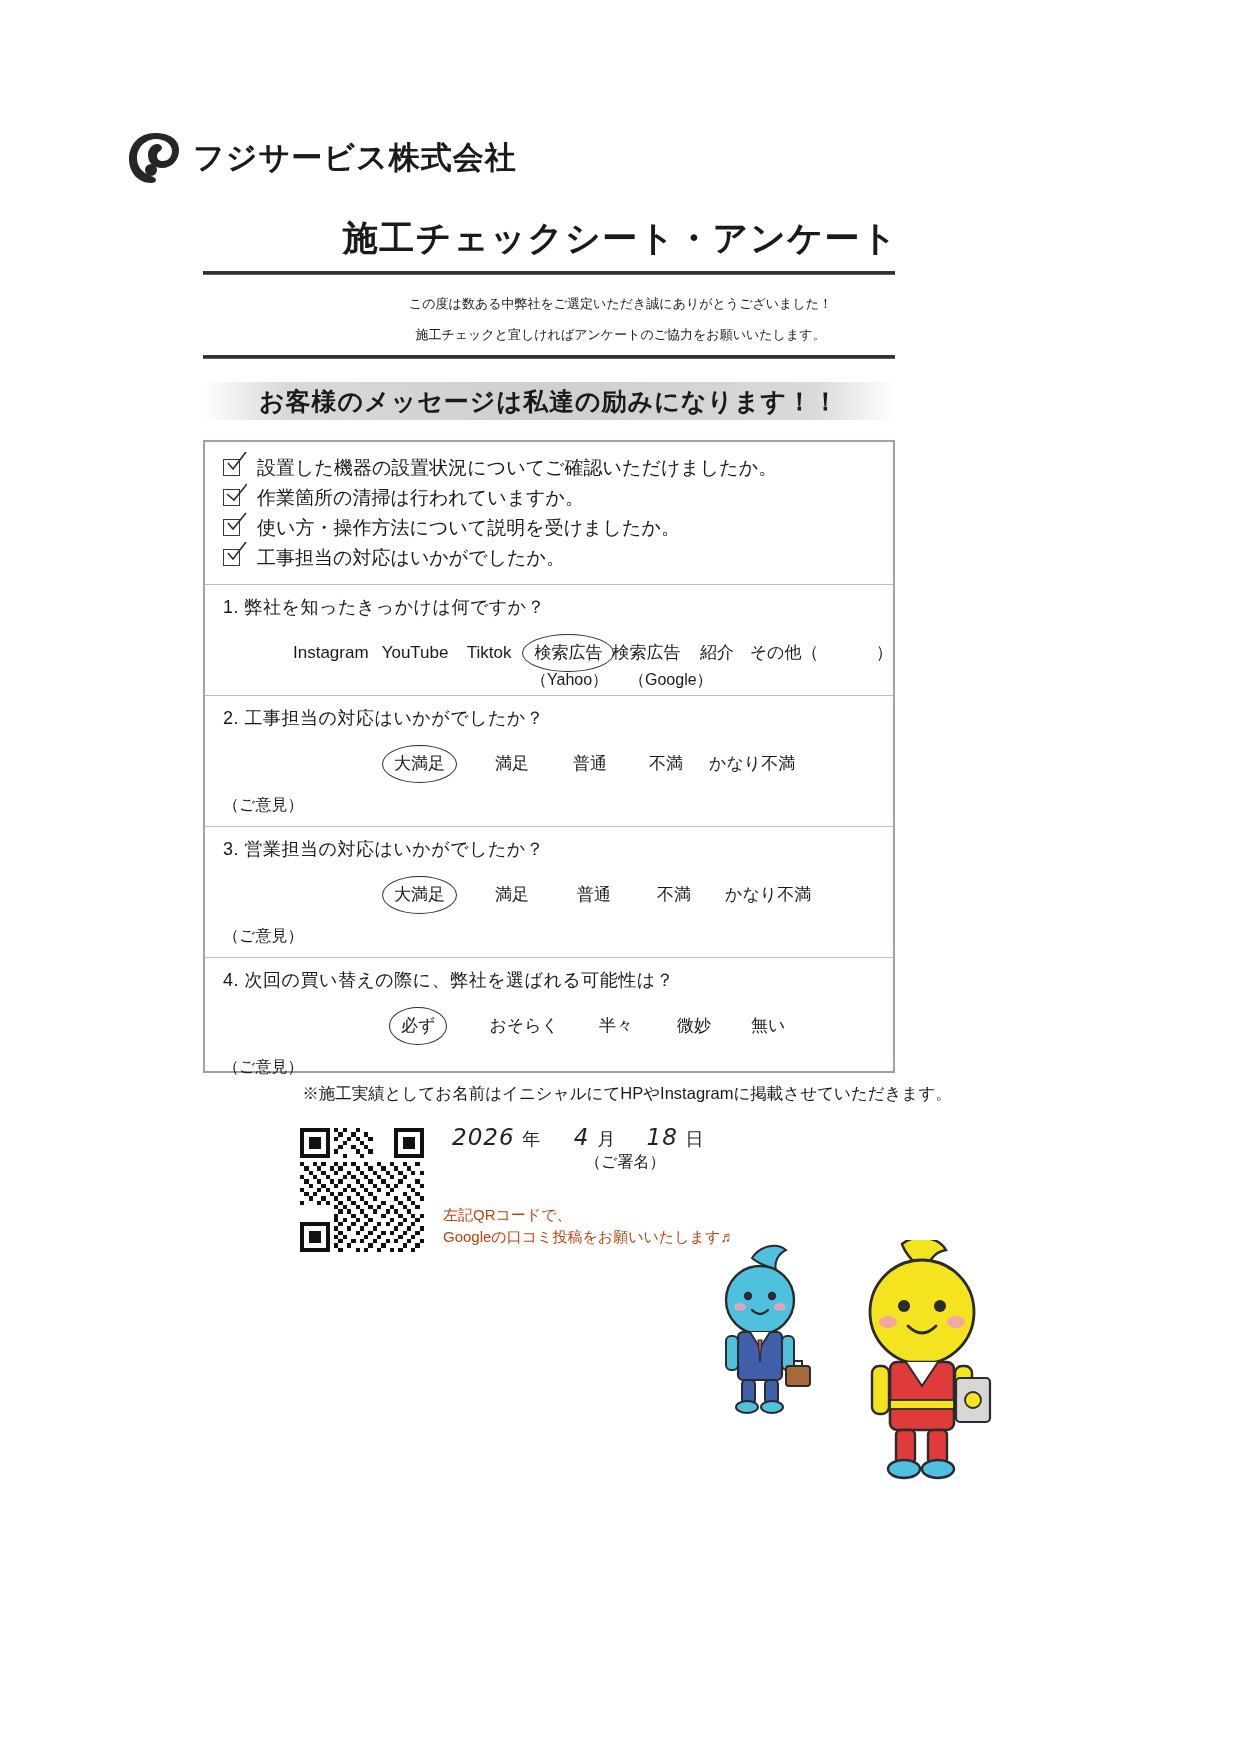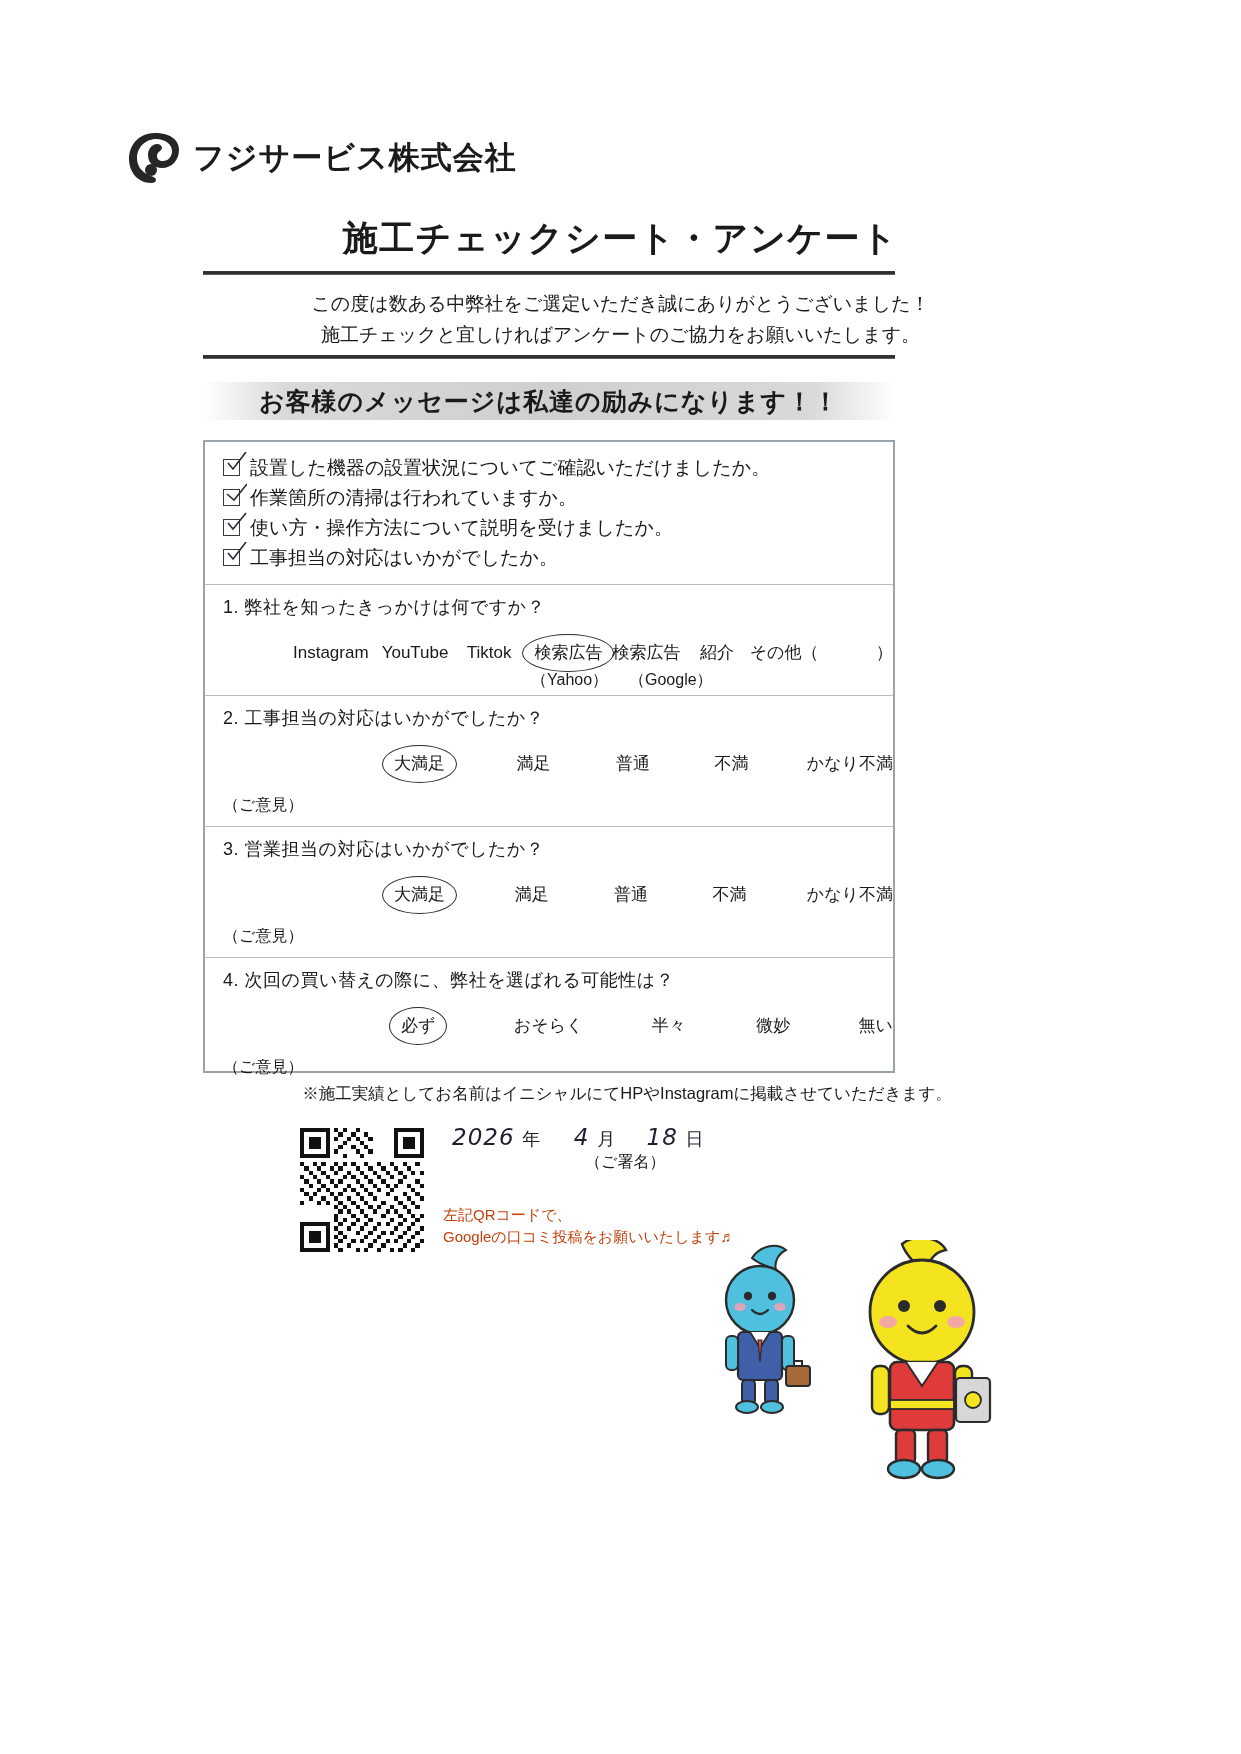--- a/index.html
+++ b/index.html
@@ -23,43 +23,43 @@
     position:absolute; left:0; right:0; top:215px;
     text-align:center; font-size:35px; font-weight:700; letter-spacing:1.5px;
   }
 
   .rule { position:absolute; left:203px; width:692px; height:4px;
           background:linear-gradient(180deg,#3a3a3a 0%, #2a2a2a 60%, #777 100%); }
   .rule-top { top:271px; }
   .rule-bottom { top:355px; }
 
   .intro { position:absolute; left:0; right:0; top:288px; text-align:center;
-           font-size:19px; line-height:31px; }
+           font-size:13px; line-height:31px; }
 
   .banner { position:absolute; left:203px; top:382px; width:692px; height:38px;
             background:linear-gradient(90deg,#ffffff 0%,#d9d9d9 12%,#cfcfcf 50%,#d9d9d9 88%,#ffffff 100%);
             display:flex; align-items:center; justify-content:center; }
   .banner span { font-size:25px; font-weight:700; letter-spacing:1px; }
 
   
   .form-box { position:absolute; left:203px; top:440px; width:692px; height:633px;
               border:2px solid #9aa3ac; background:#fff; }
   .sep { border-top:1px solid #b6bdc4; }
 
   .check-list { padding:14px 0 8px 18px; }
-  .check-row { display:flex; align-items:flex-start; gap:10px; margin-bottom:6px; }
+  .check-row { display:flex; align-items:flex-start; gap:17px; margin-bottom:6px; }
   .cbox { position:relative; width:17px; height:17px; border:1.4px solid #3a3a3a; flex:none; margin-top:3px; }
   .cbox .tick { position:absolute; left:1px; top:-8px; width:22px; height:22px; }
 
   .check-label { font-size:19px; line-height:24px; }
 
   .q { padding:10px 0 10px 18px; }
   .q-title { font-size:18px; letter-spacing:.5px; }
 
-  .opt-row { display:flex; align-items:center; font-size:17px; margin-top:20px;gap:24px; }
+  .opt-row { display:flex; align-items:center; font-size:17px; margin-top:20px; }
   .opt { position:relative; white-space:nowrap; }
   .circled { position:relative; padding:2px 6px; }
   .circled::after {
     content:""; position:absolute; left:-6px; top:-5px; right:-6px; bottom:-6px;
     border:1.6px solid #2b2b2b; border-radius:50%;
   }
   .sub-row { font-size:16px; margin-top:4px; }
 
   .opinion { font-size:16px; margin-top:18px; }
 

